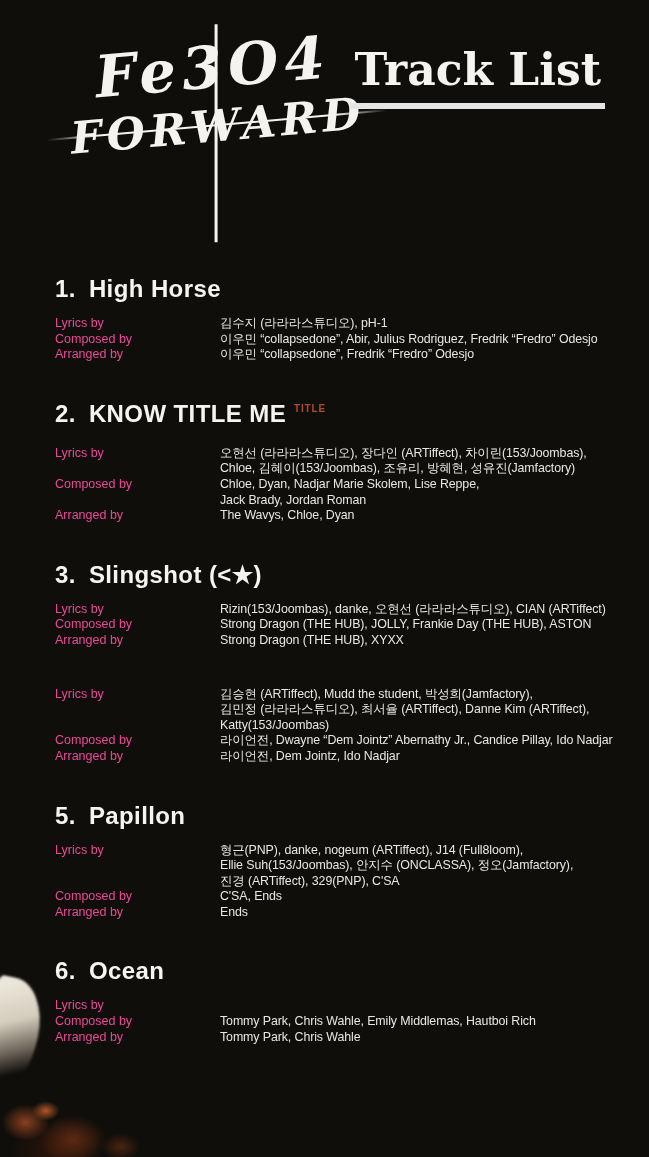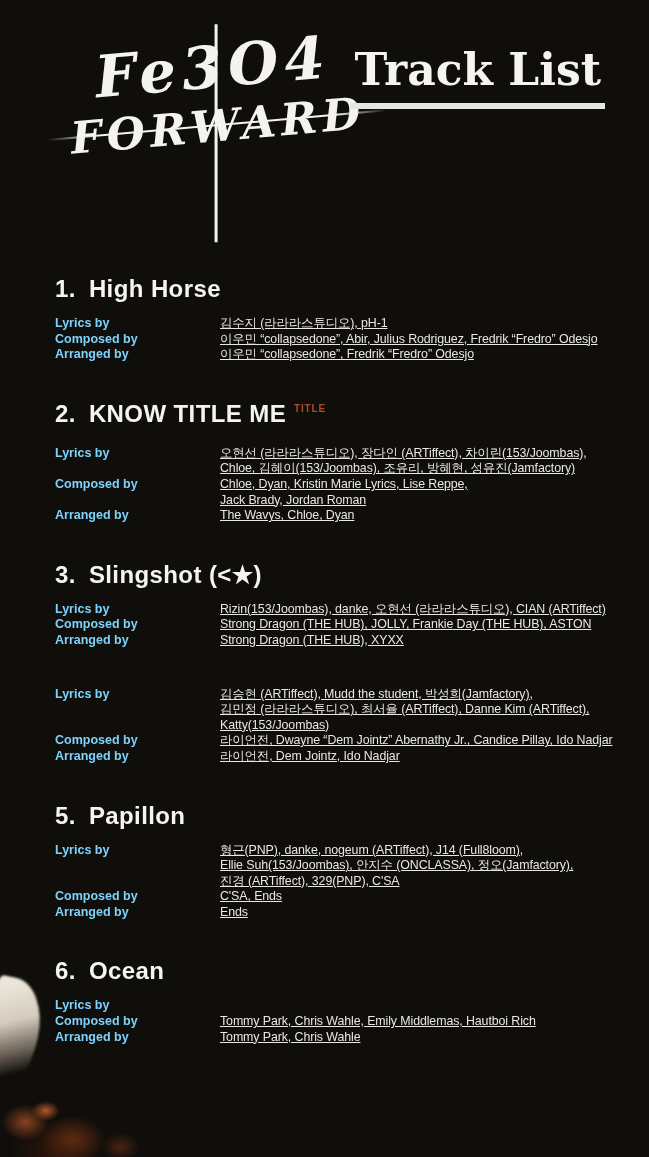--- a/index.html
+++ b/index.html
@@ -96,33 +96,32 @@
     font-weight: 700;
     letter-spacing: 0.8px;
     position: relative;
     top: -10px;
     margin-left: 8px;
   }
   .credit-row { display: flex; align-items: flex-start; }
   .credit-label {
     flex: 0 0 165px;
     font-size: 12.5px;
-    font-weight: 700;
+    font-weight: 400;
     line-height: 15.6px;
-    color: #7dd3fc;
+    color: #ec4899;
     white-space: nowrap;
   }
   .credit-lines { flex: 1 1 auto; min-width: 0; }
   .credit-line {
     font-size: 12.4px;
     line-height: 15.6px;
     color: #e9e7e3;
     white-space: nowrap;
     letter-spacing: -0.1px;
-    text-decoration: underline;
   }
 
   
   .deco-figure {
     position: absolute;
     left: -16px;
     top: 978px;
     width: 54px;
     height: 112px;
     background: linear-gradient(155deg, #ece6da 10%, #d4ccbd 40%, #6a6157 65%, rgba(20,16,12,0) 82%);
@@ -198,21 +197,21 @@
     <div class="credit-label">Lyrics by</div>
     <div class="credit-lines">
               <div class="credit-line">오현선 (라라라스튜디오), 장다인 (ARTiffect), 차이린(153/Joombas),</div>
               <div class="credit-line">Chloe, 김혜이(153/Joombas), 조유리, 방혜현, 성유진(Jamfactory)</div>
             </div>
   </div>
 
   <div class="credit-row">
     <div class="credit-label">Composed by</div>
     <div class="credit-lines">
-              <div class="credit-line">Chloe, Dyan, Kristin Marie Lyrics, Lise Reppe,</div>
+              <div class="credit-line">Chloe, Dyan, Nadjar Marie Skolem, Lise Reppe,</div>
               <div class="credit-line">Jack Brady, Jordan Roman</div>
             </div>
   </div>
 
   <div class="credit-row">
     <div class="credit-label">Arranged by</div>
     <div class="credit-lines">
               <div class="credit-line">The Wavys, Chloe, Dyan</div>
             </div>
   </div>

